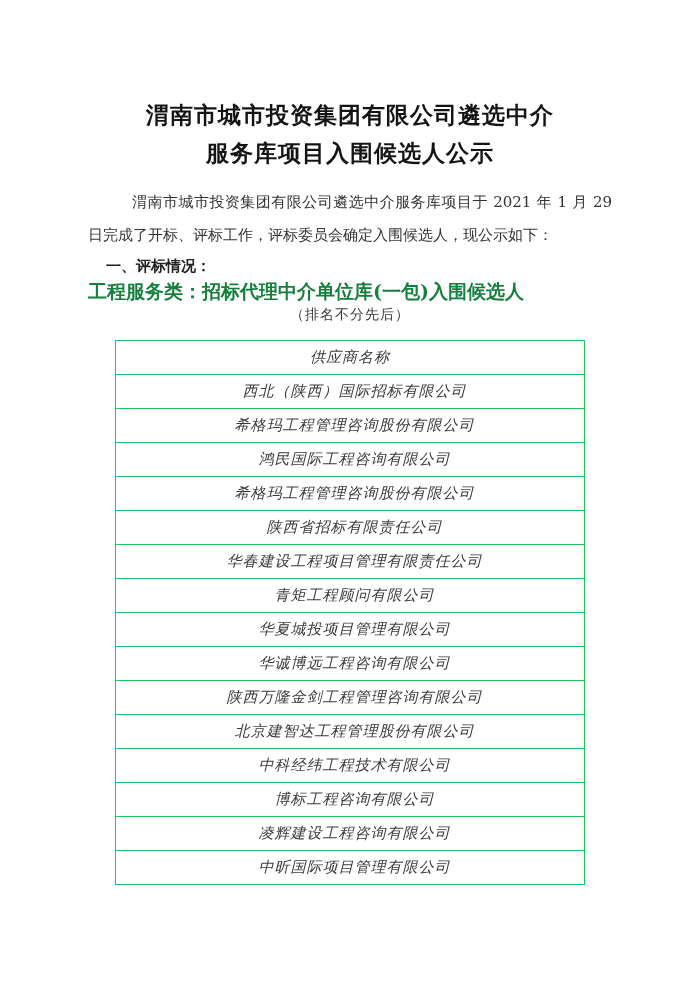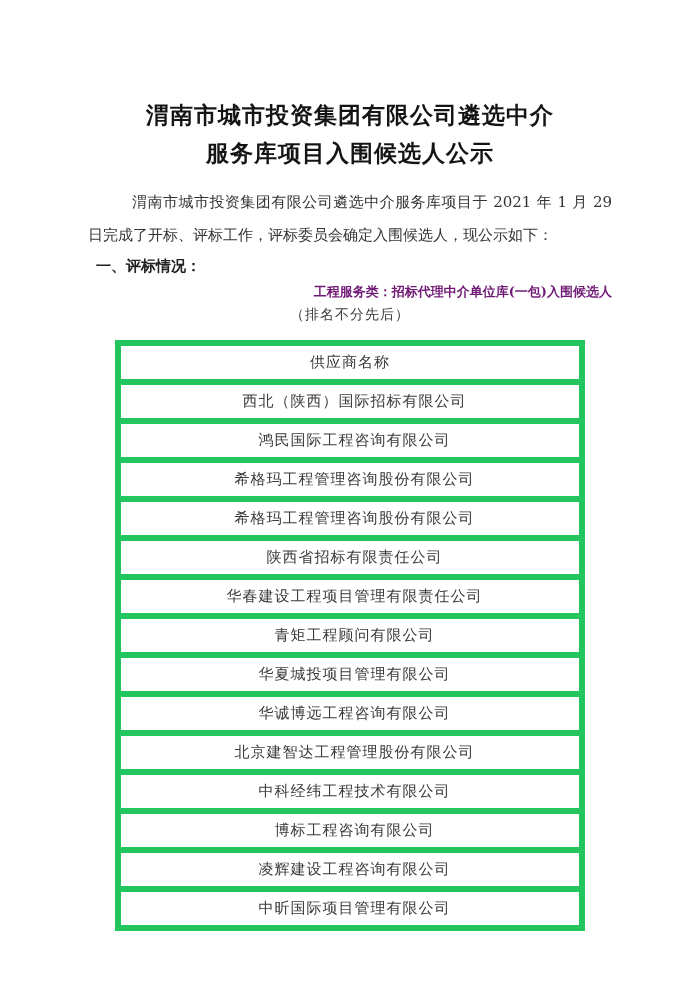--- a/index.html
+++ b/index.html
@@ -32,57 +32,58 @@
   }
   .intro {
     margin: 14px 0 0 0;
     font-size: 15px;
     line-height: 33px;
     text-align: justify;
     text-indent: 44px;
     color: #333333;
   }
   .section-heading {
-    margin: 4px 0 0 8px;
+    margin: 4px 0 0 18px;
     font-size: 15px;
     font-weight: 700;
     line-height: 21px;
     color: #222222;
   }
   .sub-heading {
     margin: 4px 0 0 0;
-    font-size: 13px;
+    font-size: 19px;
     font-weight: 700;
     line-height: 21px;
-    text-align: right;
-    color: #701a75;
+    text-align: left;
+    color: #15803d;
   }
   .ranking-note {
     margin: 3px 0 16px 0;
     font-size: 14px;
     line-height: 19px;
     text-align: center;
     letter-spacing: 1px;
     color: #3a3a3a;
   }
   table.candidates {
     margin: 3px 0 0 27px;
     width: 470px;
     border-collapse: collapse;
     table-layout: fixed;
   }
   table.candidates th,
   table.candidates td {
-    border: 6px solid #22c55e;
+    border: 1px solid #22c55e;
     height: 33px;
     font-size: 15px;
     font-weight: 400;
     color: #3a3a3a;
     padding: 0;
     vertical-align: middle;
+    font-style: italic;
   }
   table.candidates th {
     text-align: center;
     letter-spacing: 1px;
   }
   table.candidates td {
     text-align: center;
     padding-left: 9px;
     letter-spacing: 1px;
   }
@@ -109,42 +110,45 @@
     <thead>
       <tr>
         <th>供应商名称</th>
       </tr>
     </thead>
     <tbody>
       <tr>
           <td>西北（陕西）国际招标有限公司</td>
         </tr>
       <tr>
-          <td>鸿民国际工程咨询有限公司</td>
+          <td>希格玛工程管理咨询股份有限公司</td>
         </tr>
       <tr>
-          <td>希格玛工程管理咨询股份有限公司</td>
+          <td>鸿民国际工程咨询有限公司</td>
         </tr>
       <tr>
           <td>希格玛工程管理咨询股份有限公司</td>
         </tr>
       <tr>
           <td>陕西省招标有限责任公司</td>
         </tr>
       <tr>
           <td>华春建设工程项目管理有限责任公司</td>
         </tr>
       <tr>
           <td>青矩工程顾问有限公司</td>
         </tr>
       <tr>
           <td>华夏城投项目管理有限公司</td>
         </tr>
       <tr>
           <td>华诚博远工程咨询有限公司</td>
+        </tr>
+      <tr>
+          <td>陕西万隆金剑工程管理咨询有限公司</td>
         </tr>
       <tr>
           <td>北京建智达工程管理股份有限公司</td>
         </tr>
       <tr>
           <td>中科经纬工程技术有限公司</td>
         </tr>
       <tr>
           <td>博标工程咨询有限公司</td>
         </tr>

